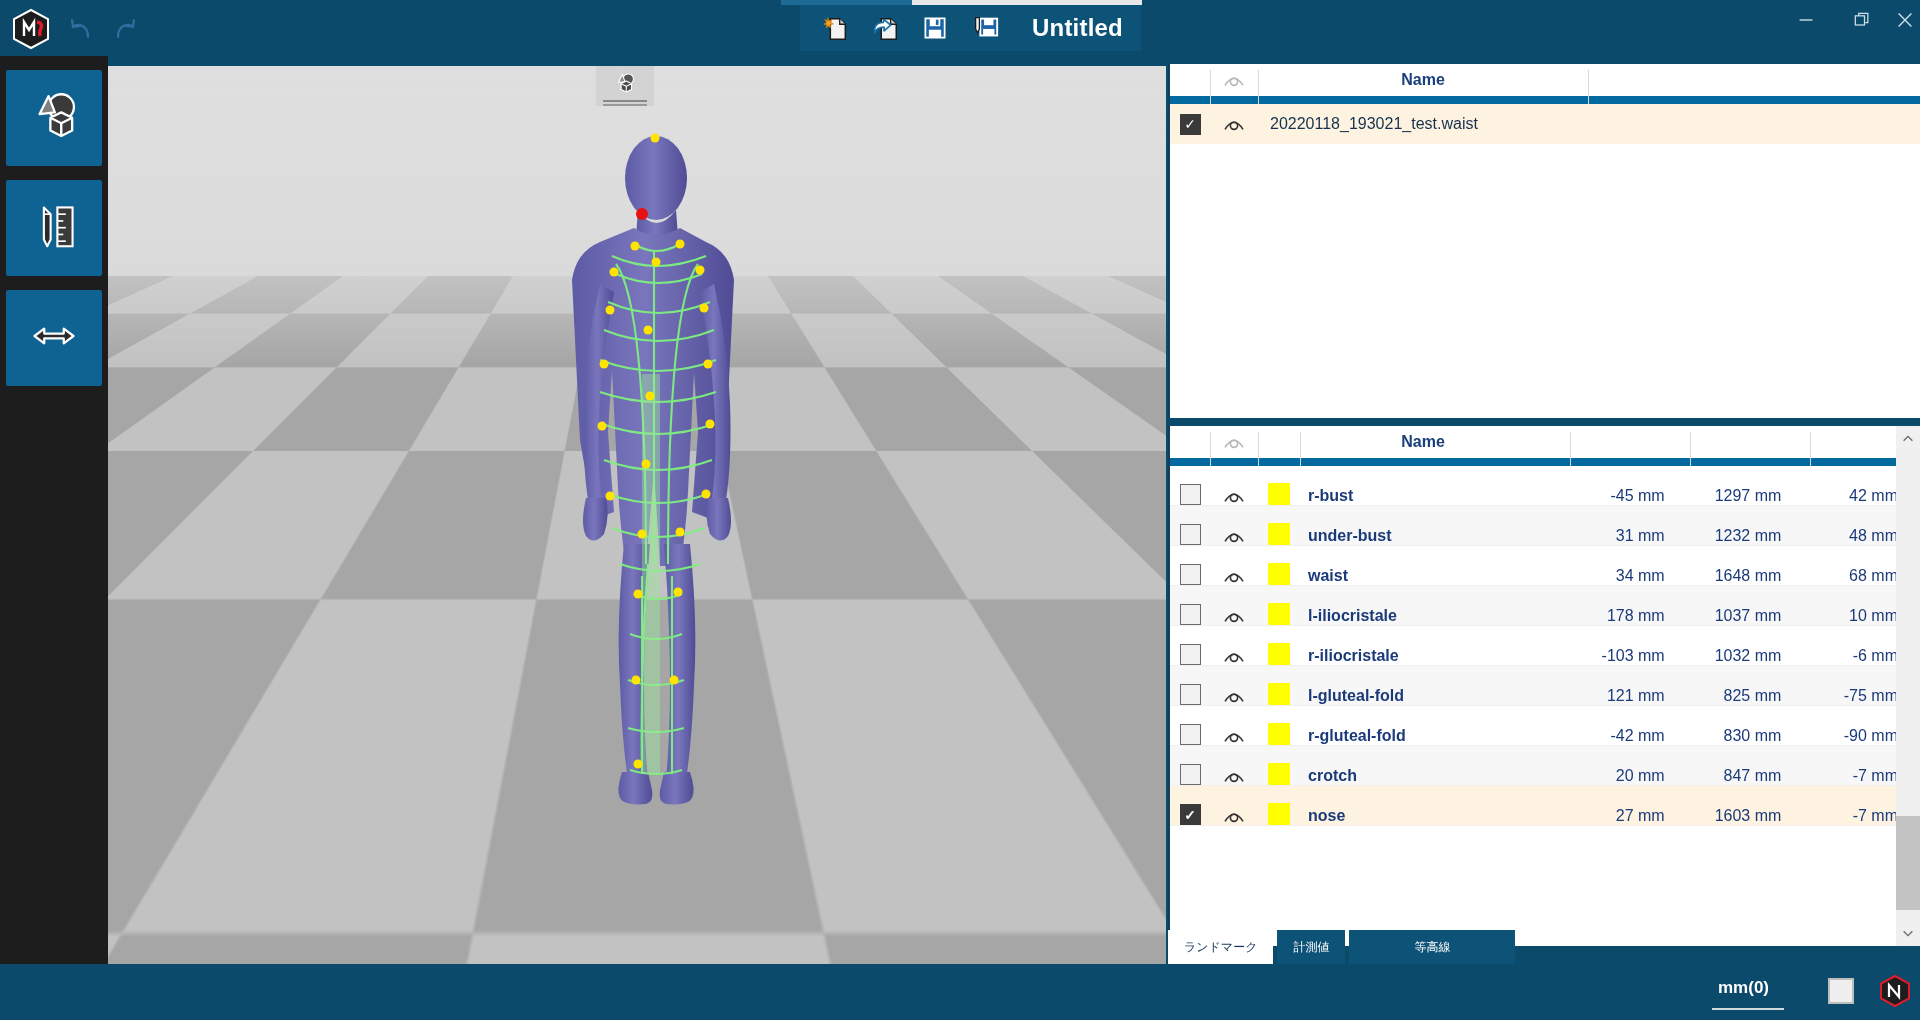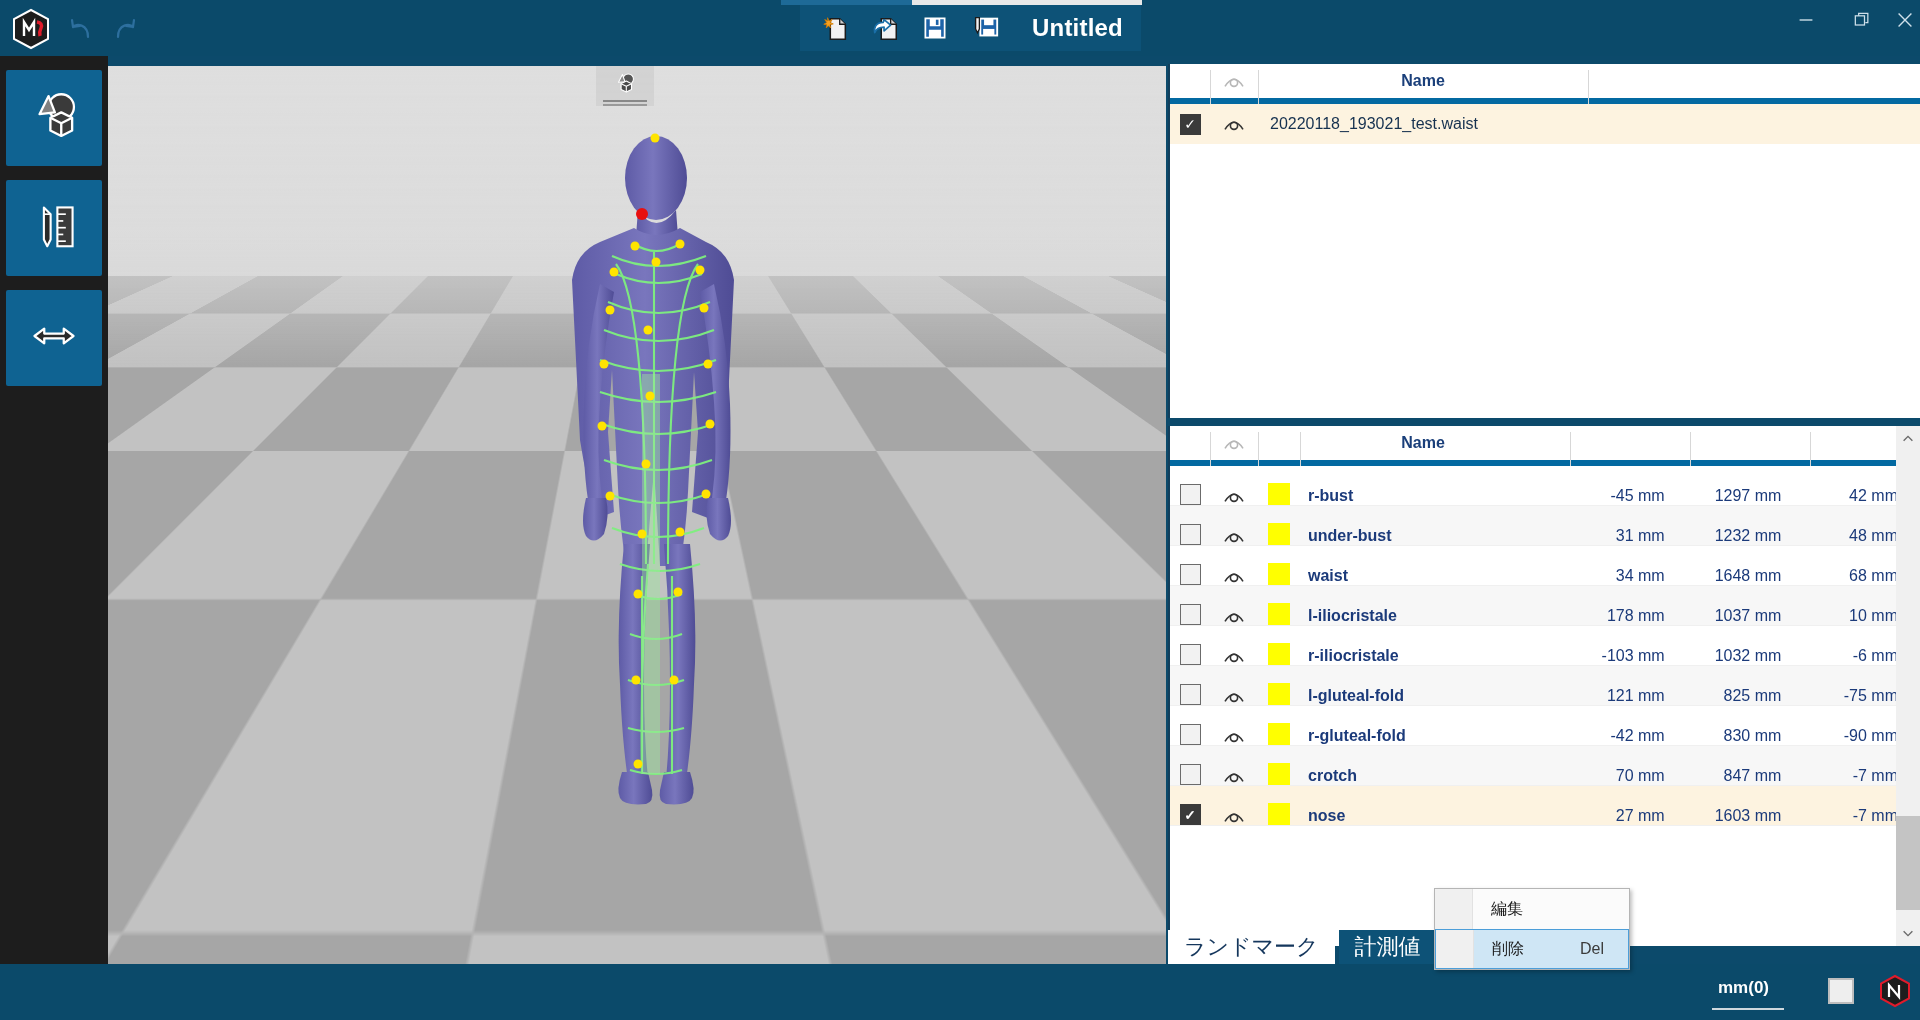--- a/index.html
+++ b/index.html
@@ -118,21 +118,21 @@
     position: absolute; left: 1168px; top: 64px; width: 752px; height: 354px;
     background: #fff; border-left: 2px solid #123f5c;
   }
   #panel-bottom {
     position: absolute; left: 1168px; top: 426px; width: 752px; height: 520px;
     background: #fff; border-left: 2px solid #123f5c;
   }
 
   .thead {
     position: relative; height: 40px; background: #ffffff;
-    border-bottom: 6px solid #0369a1;
+    border-bottom: 8px solid #0369a1;
     display: flex; align-items: center;
   }
   .th-check { width: 40px; }
   .th-eye { width: 48px; display: flex; justify-content: center; }
   .th-name { flex: 0 0 330px; color: #1a3f7a; font-size: 16px; font-weight: bold; text-align: center; }
   .col-sep { position: absolute; top: 6px; width: 1px; height: 34px; background: #d7d7d7; }
 
   .trow {
     display: flex; align-items: flex-end; height: 40px;
     font-size: 16px; color: #1b3a7a; font-weight: bold;
@@ -200,21 +200,21 @@
   }
 
   
   #tabbar {
     position: absolute; left: 1168px; top: 930px; width: 752px; height: 34px;
     display: flex; align-items: flex-end;
   }
   .tab {
     height: 34px; padding: 0 16px; margin-right: 4px;
     display: flex; align-items: center; justify-content: center;
-    background: #0d5277; color: #ffffff; font-size: 22px; cursor: pointer;
+    background: #0d5277; color: #ffffff; font-size: 12px; cursor: pointer;
     white-space: nowrap;
   }
   .tab.active { background: #ffffff; color: #14365c; }
   #tab-clip { overflow: hidden; width: 170px; }
 
   
   #statusbar {
     position: absolute; left: 0; top: 964px; width: 1920px; height: 56px;
     background: #0b4a6a;
   }
@@ -659,21 +659,21 @@
           <div class="cell-eye">
             <svg viewBox="0 0 26 20" width="24" height="18">
               <path d="M3 16 q10 -16 20 0" fill="none" stroke="#333" stroke-width="1.8"></path>
               <circle cx="13" cy="12" r="4" fill="none" stroke="#333" stroke-width="1.8"></circle>
             </svg>
           </div>
           <div class="cell-swatch">
             <span class="swatch" style="background:#ffff00"></span>
           </div>
           <div class="cell-name">crotch</div>
-          <div class="cell-num">70 mm</div>
+          <div class="cell-num">20 mm</div>
           <div class="cell-num">847 mm</div>
           <div class="cell-num">-7 mm</div>
         </div>
         <div class="trow sel">
           <div class="cell-check">
             <span class="cbx on"></span>
           </div>
           <div class="cell-eye">
             <svg viewBox="0 0 26 20" width="24" height="18">
               <path d="M3 16 q10 -16 20 0" fill="none" stroke="#333" stroke-width="1.8"></path>
@@ -698,31 +698,20 @@
       </div>
       <div id="sb-thumb"></div>
       <div id="sb-down" class="sb-arrow">
         <svg viewBox="0 0 16 16" width="14" height="14">
             <path d="M3 6 L8 11 L13 6" fill="none" stroke="#6a6a6a" stroke-width="1.6"></path>
           </svg>
       </div>
     </div>
   </div>
 
-  <div id="ctxmenu">
-    <div class="ctx-item">
-      <span class="gutter"></span>
-      <span>編集</span>
-    </div>
-    <div class="ctx-item hl">
-      <span class="gutter"></span>
-      <span>削除</span>
-      <span class="shortcut">Del</span>
-    </div>
-  </div>
 
   <div id="tabbar">
     <div class="tab active">ランドマーク</div>
     <div class="tab">計測値</div>
     <div id="tab-clip">
       <div class="tab">等高線</div>
     </div>
   </div>
 
   <div id="statusbar">

